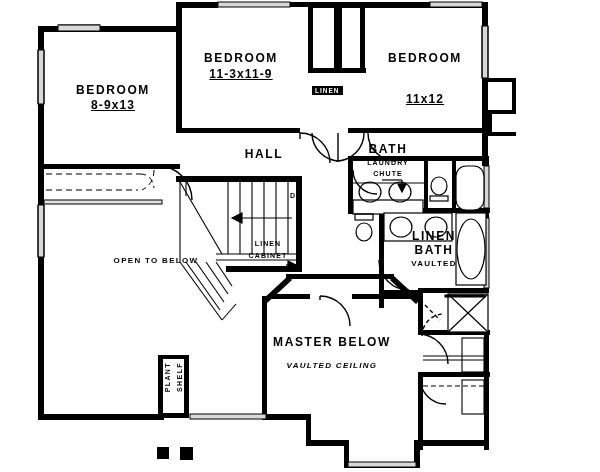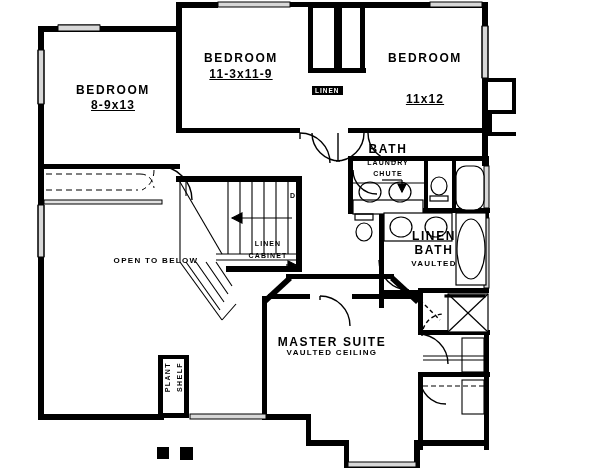--- a/index.html
+++ b/index.html
@@ -261,35 +261,36 @@
   <div class="lbl lbl-dim" style="left:58px;top:99px;width:110px;">8-9x13</div>
 
   <div class="lbl lbl-room" style="left:186px;top:52px;width:110px;">BEDROOM</div>
   <div class="lbl lbl-dim" style="left:186px;top:68px;width:110px;">11-3x11-9</div>
 
   <div class="lbl lbl-room" style="left:370px;top:52px;width:110px;">BEDROOM</div>
   <div class="lbl lbl-dim" style="left:370px;top:68px;width:110px;margin-top:25px;">11x12</div>
 
   <div class="lbl-linen" style="left:312px;top:86px;">LINEN</div>
 
+  <div class="lbl lbl-room" style="left:214px;top:148px;width:100px;">HALL</div>
 
   <div class="lbl lbl-room" style="left:348px;top:143px;width:80px;">BATH</div>
   <div class="lbl lbl-small" style="left:348px;top:159px;width:80px;">LAUNDRY</div>
   <div class="lbl lbl-small" style="left:348px;top:170px;width:80px;">CHUTE</div>
 
   <div class="lbl lbl-small" style="left:290px;top:192px;width:24px;text-align:left;">DN</div>
 
   <div class="lbl lbl-small" style="left:240px;top:240px;width:56px;">LINEN</div>
   <div class="lbl lbl-small" style="left:240px;top:252px;width:56px;">CABINET</div>
 
   <div class="lbl lbl-sub" style="left:96px;top:256px;width:120px;">OPEN TO BELOW</div>
 
   <div class="lbl lbl-room" style="left:382px;top:230px;width:104px;">LINEN</div>
   <div class="lbl lbl-room" style="left:382px;top:244px;width:104px;">BATH</div>
   <div class="lbl lbl-sub" style="left:382px;top:259px;width:104px;">VAULTED</div>
 
-  <div class="lbl lbl-room" style="left:270px;top:336px;width:124px;">MASTER SUITE</div>
-  <div class="lbl lbl-sub" style="left:270px;top:348px;width:124px;">VAULTED CEILING</div>
+  <div class="lbl lbl-room" style="left:270px;top:336px;width:124px;">MASTER BELOW</div>
+  <div class="lbl lbl-sub" style="left:270px;top:361px;width:124px;font-style:italic;">VAULTED CEILING</div>
 
   <div class="lbl-vert" style="left:164px;top:362px;">PLANT</div>
   <div class="lbl-vert" style="left:176px;top:362px;">SHELF</div>
 
 </div>
 
 </body></html>

